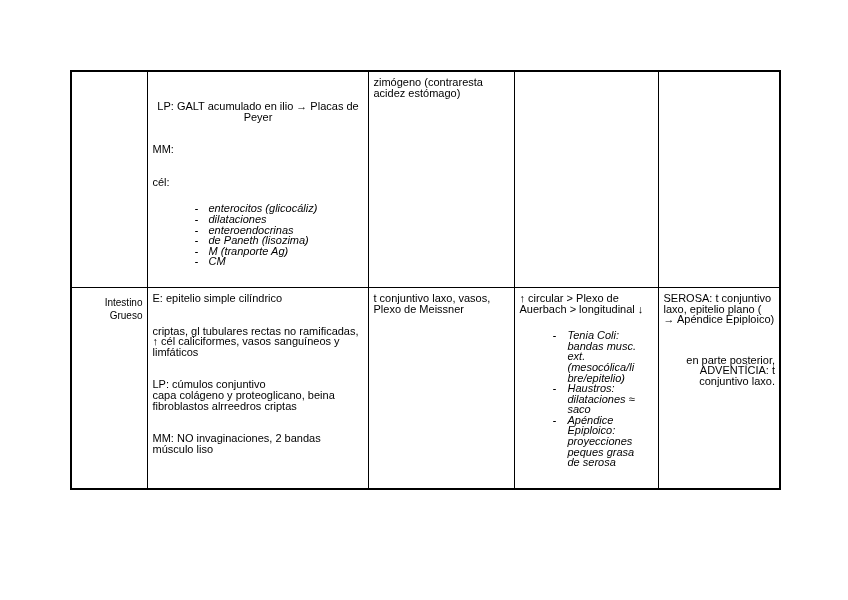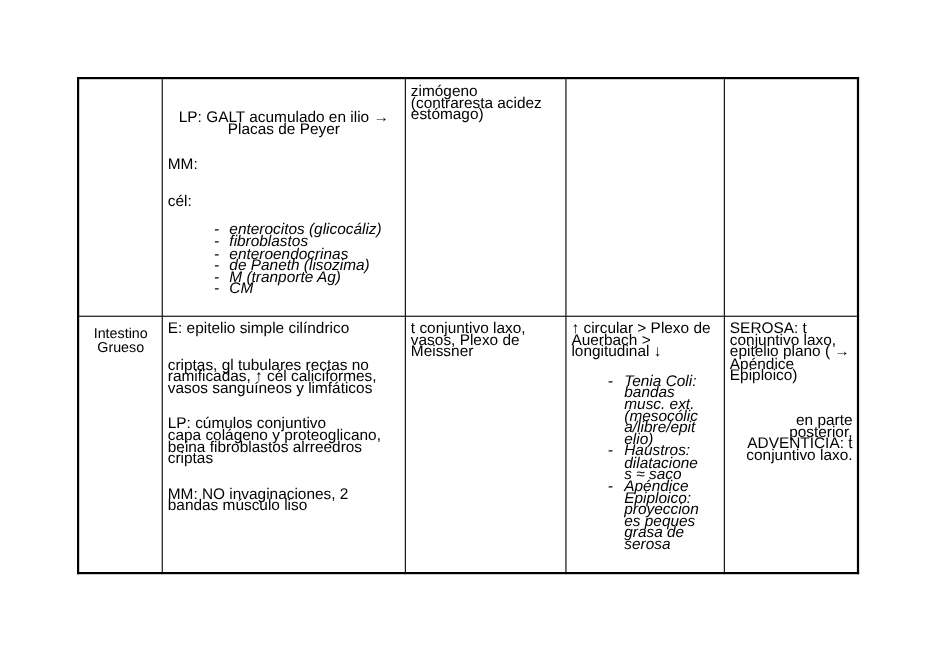--- a/index.html
+++ b/index.html
@@ -18,32 +18,32 @@
     width:709px;
     border-collapse:collapse;
     table-layout:fixed;
     border:2px solid #000;
   }
   col.c1{width:76px;} col.c2{width:221px;} col.c3{width:146px;} col.c4{width:144px;} col.c5{width:122px;}
 
   td {
     border:1px solid #000;
     vertical-align:top;
-    font-size:14px;
+    font-size:11px;
     line-height:10.6px;
     padding:5px 4px 4px 5px;
     overflow-wrap:break-word;
     word-wrap:break-word;
   }
   tr.row-1 { height:139px; }
   tr.row-2 { height:124px; }
 
   td.label-cell {
-    text-align:center;
-    font-size:13px;
+    text-align:right;
+    font-size:10px;
     line-height:13px;
     padding-top:8px;
   }
 
   p { margin:0; }
   .lead-gap { margin-top:24px;text-align:center; }   
   .gap  { margin-top:22px; }       
   .big-gap { margin-top:30px;text-align:right; }    
 
   ul.dash-list { list-style:none; margin:16px; padding:0;font-style:italic; }
@@ -76,21 +76,21 @@
 
       <tr class="row-1">
         <td class="label-cell"></td>
 
         <td>
           <p class="lead-gap">LP: GALT acumulado en ilio → Placas de Peyer</p>
           <p class="gap">MM:</p>
           <p class="gap">cél:</p>
           <ul class="dash-list indent-wide">
             <li>enterocitos (glicocáliz)</li>
-            <li>fibroblastos</li>
+            <li>dilataciones</li>
             <li>enteroendocrinas</li>
             <li>de Paneth (lisozima)</li>
             <li>M (tranporte Ag)</li>
             <li>CM</li>
           </ul>
         </td>
 
         <td>
           <p>zimógeno (contraresta acidez estómago)</p>
         </td>

